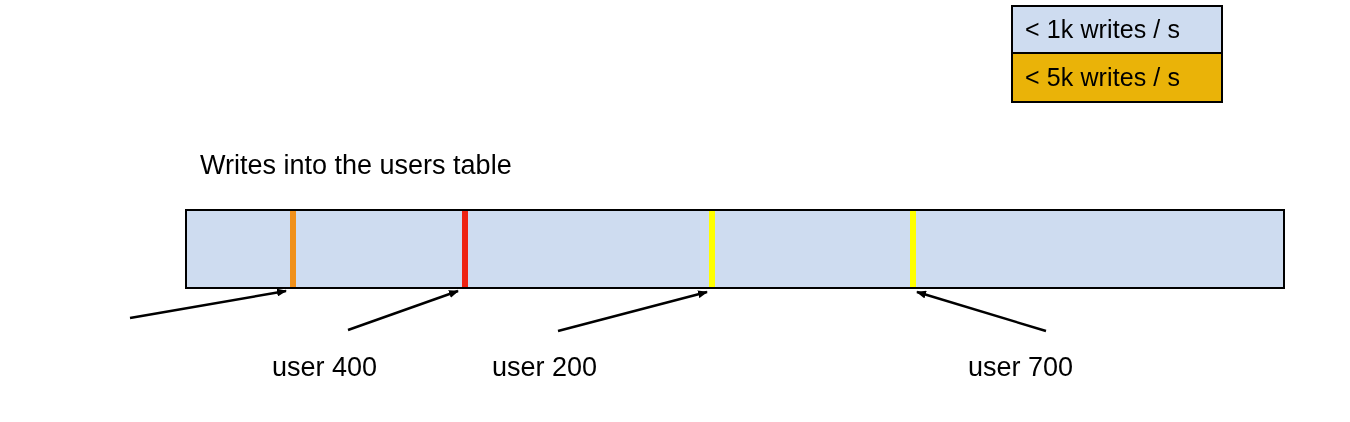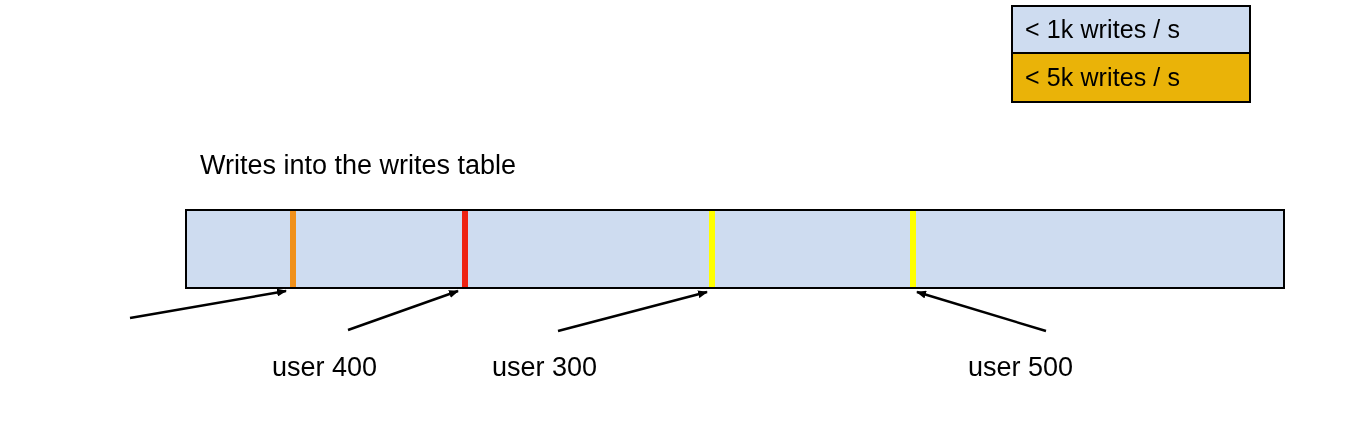--- a/index.html
+++ b/index.html
@@ -16,21 +16,21 @@
     height: 422px;
     background: #ffffff;
     overflow: hidden;
   }
 
   
   #legend {
     position: absolute;
     left: 1011px;
     top: 5px;
-    width: 240px;
+    width: 212px;
     border: 2px solid #000000;
     box-sizing: border-box;
   }
   .legend-row {
     height: 47px;
     box-sizing: border-box;
     border-bottom: 2px solid #000000;
     display: flex;
     align-items: center;
     padding-left: 12px;
@@ -98,21 +98,21 @@
 
   <div id="legend">
     <div class="legend-row" style="background:#cedcf0;">
       <span class="legend-label">&lt; 1k writes / s</span>
     </div>
     <div class="legend-row" style="background:#eab308;">
       <span class="legend-label">&lt; 5k writes / s</span>
     </div>
   </div>
 
-  <div id="chart-title">Writes into the writes table</div>
+  <div id="chart-title">Writes into the users table</div>
 
   <div id="table-bar">
     <div class="stripe" style="left:9.4%;  background:#f0901a;"></div>
     <div class="stripe" style="left:25.1%; background:#ee2211;"></div>
     <div class="stripe" style="left:47.6%; background:#ffff00;"></div>
     <div class="stripe" style="left:66.0%; background:#ffff00;"></div>
   </div>
 
   <svg id="arrow-layer" viewBox="0 0 1350 422" width="1350" height="422">
     <defs>
@@ -120,16 +120,16 @@
         <polygon points="0,0 10,4 0,8" fill="#000000"></polygon>
       </marker>
     </defs>
     <line x1="130" y1="318" x2="286" y2="291" stroke="#000000" stroke-width="2.4" marker-end="url(#arrowhead)"></line>
     <line x1="348" y1="330" x2="458" y2="291" stroke="#000000" stroke-width="2.4" marker-end="url(#arrowhead)"></line>
     <line x1="558" y1="331" x2="707" y2="292" stroke="#000000" stroke-width="2.4" marker-end="url(#arrowhead)"></line>
     <line x1="1046" y1="331" x2="917" y2="292" stroke="#000000" stroke-width="2.4" marker-end="url(#arrowhead)"></line>
   </svg>
 
   <div class="user-label" style="left:272px; top:352px;">user 400</div>
-  <div class="user-label" style="left:492px; top:352px;">user 300</div>
-  <div class="user-label" style="left:968px; top:352px;">user 500</div>
+  <div class="user-label" style="left:492px; top:352px;">user 200</div>
+  <div class="user-label" style="left:968px; top:352px;">user 700</div>
 
 </div>
 
 </body></html>

